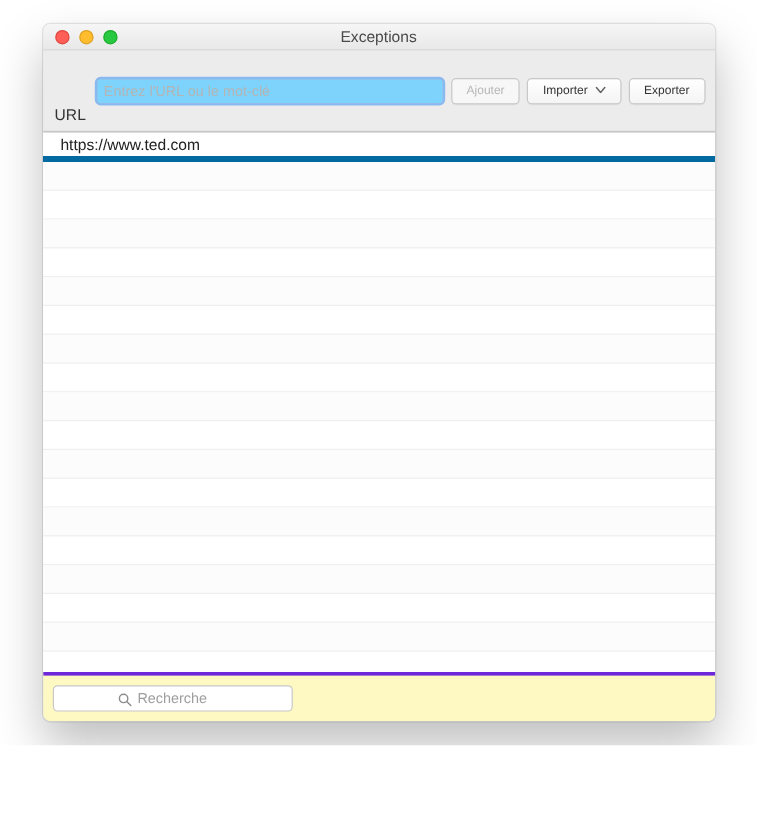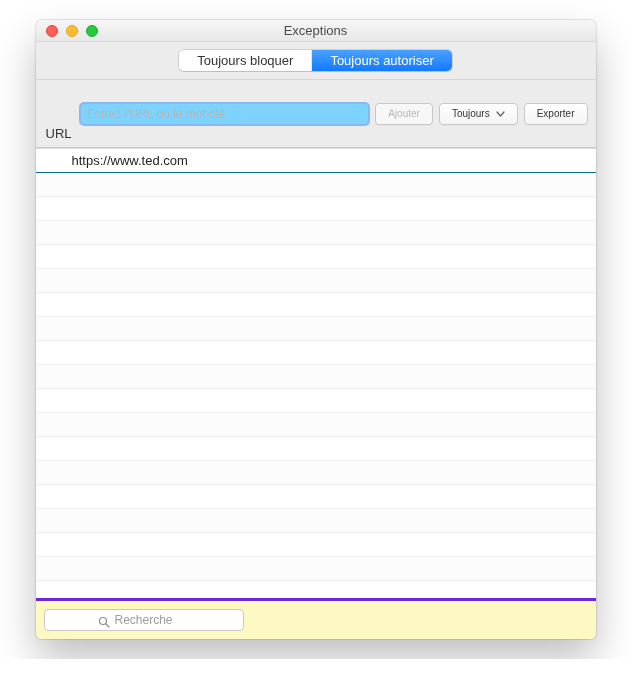--- a/index.html
+++ b/index.html
@@ -135,24 +135,24 @@
     .list {
       background: #fff;
       height: 450px;
       overflow-y: auto;
       border-top: 1px solid #ddd;
     }
     .row {
       height: 24px;
       display: flex;
       align-items: center;
-      padding: 0 36px;
+      padding: 0 15px;
       font-size: 13px;
       color: #222;
-      border-bottom: 1px solid #0369a1;
+      border-bottom: 5px solid #0369a1;
     }
     .row-empty {
       height: 24px;
       border-bottom: 1px solid #eee;
     }
     .row-empty:nth-child(even), .row:nth-child(even) {
       background: #fcfcfc;
     }
     .footer {
       background: #fef9c3;
@@ -192,33 +192,27 @@
 
   <div class="titlebar">
     <div class="traffic-lights">
       <div class="traffic-light tl-close"></div>
       <div class="traffic-light tl-min"></div>
       <div class="traffic-light tl-max"></div>
     </div>
     <div class="title">Exceptions</div>
   </div>
 
-  <div class="segmented-container">
-    <div class="segmented">
-      <button class="seg-btn">Toujours bloquer</button>
-      <button class="seg-btn active">Toujours autoriser</button>
-    </div>
-  </div>
 
   <div class="toolbar">
     <span class="url-label">URL</span>
     <input class="url-input" type="text" placeholder="Entrez l'URL ou le mot-clé" style="">
     <button class="btn disabled">Ajouter</button>
     <button class="btn btn-dropdown">
-      <span>Toujours</span>
+      <span>Importer</span>
       <span class="chevron">
         <svg width="9" height="6" viewBox="0 0 9 6">
             <path d="M1 1 L4.5 5 L8 1" stroke="#666" stroke-width="1.3" fill="none" stroke-linecap="round" stroke-linejoin="round"></path>
           </svg>
       </span>
     </button>
     <button class="btn">Exporter</button>
   </div>
 
   <div class="list">

